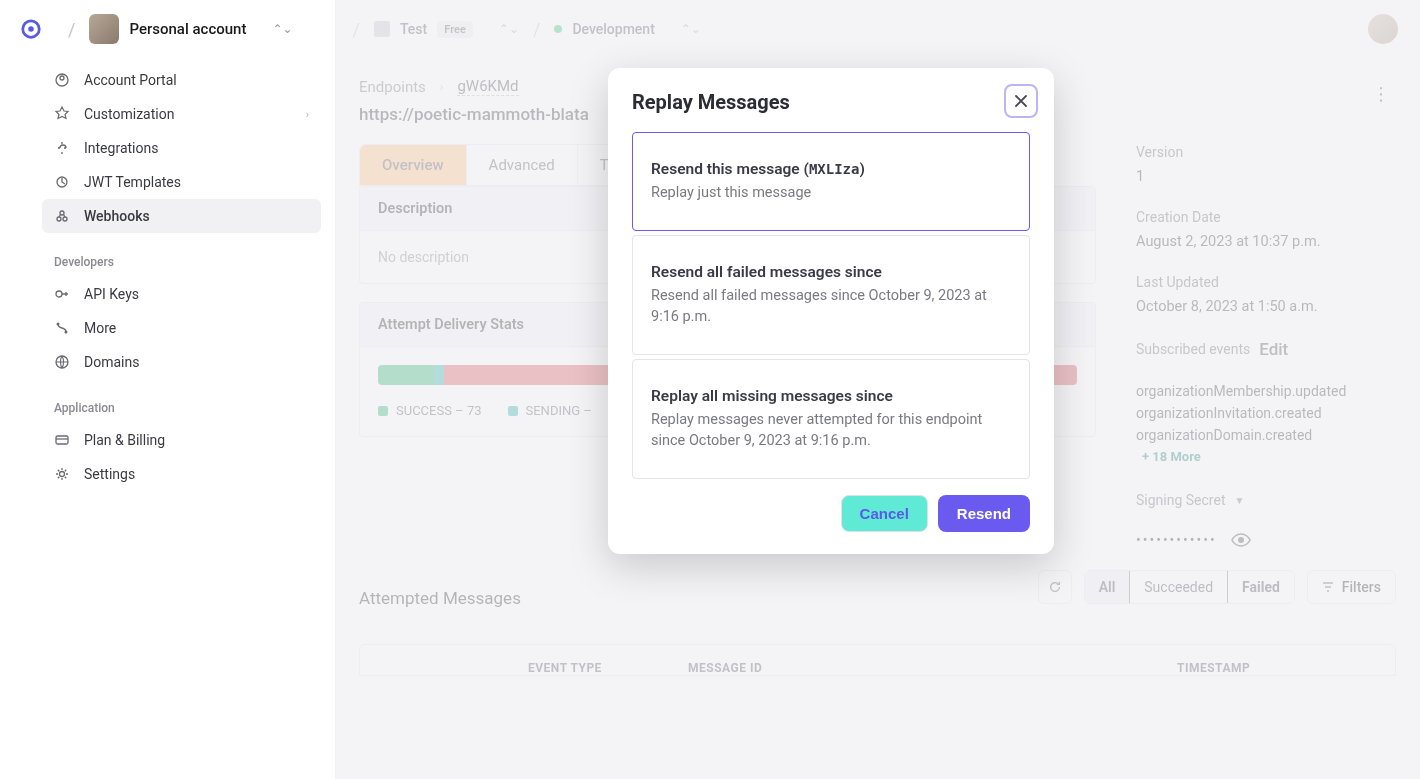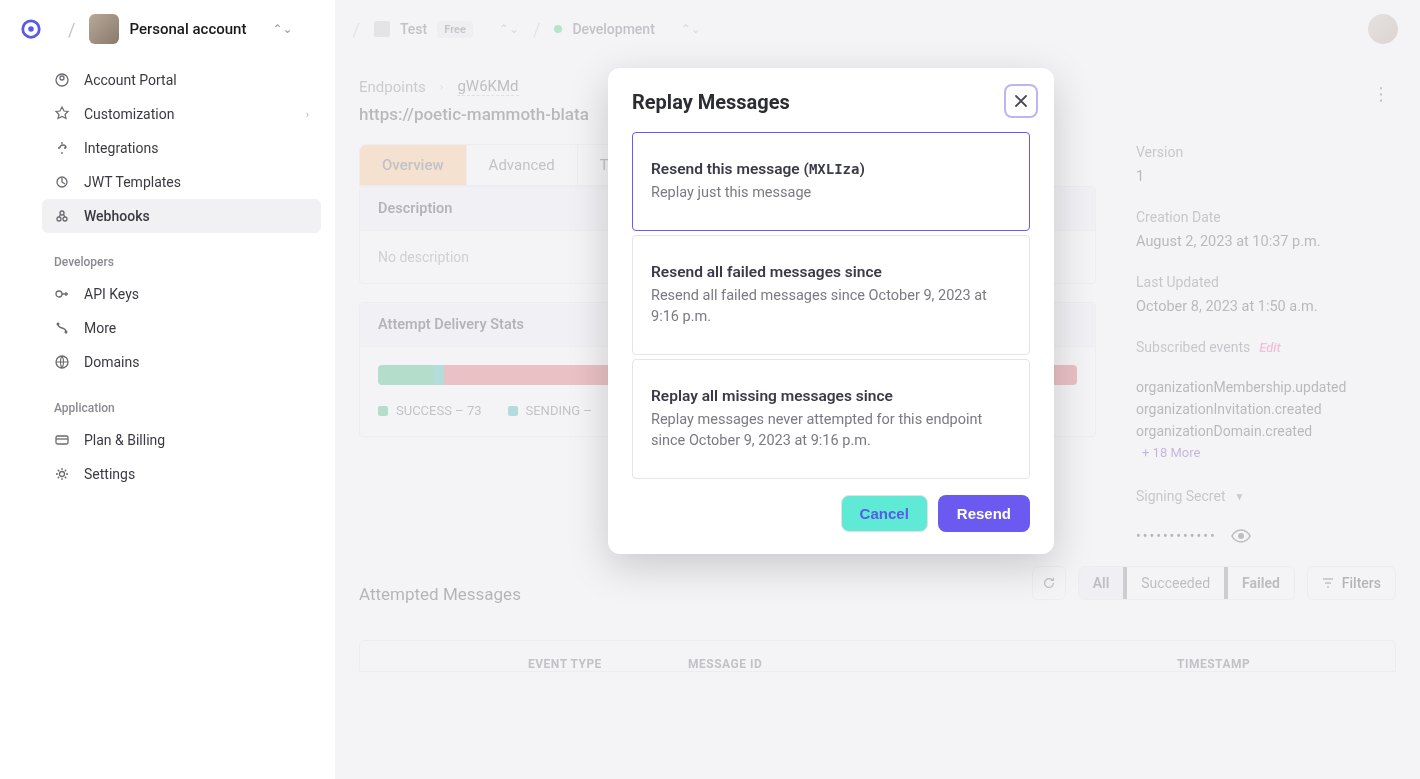--- a/index.html
+++ b/index.html
@@ -56,35 +56,35 @@
 .stats-seg-green { background: #1fab67; width: 8%; }
 .stats-seg-teal { background: #1fa9a0; width: 1.5%; }
 .stats-seg-red { background: #d94a4a; flex: 1; }
 .legend { display: flex; gap: 26px; font-size: 13px; color: #4a4a52; }
 .legend-item { display: flex; align-items: center; gap: 8px; }
 .legend-dot { width: 10px; height: 10px; border-radius: 2px; }
 
 .meta-label { font-size: 14px; color: #5a5a62; margin-bottom: 8px; }
 .meta-value { font-size: 14.5px; color: #2a2a30; margin-bottom: 24px; }
 .meta-row { display: flex; align-items: center; gap: 9px; margin-bottom: 24px; }
-.edit-link { color: #ec4899; font-size: 13px; font-weight: 500; cursor: pointer; font-style: italic; }
+.edit-link { color: #404040; font-size: 17px; font-weight: 500; cursor: pointer; }
 .event-list div { font-size: 14px; color: #2a2a30; margin-bottom: 6px; }
-.more-link { color: #4c1d95; font-size: 13px; font-weight: 400; margin-top: 6px; cursor: pointer; padding-left: 6px; }
+.more-link { color: #0f766e; font-size: 13px; font-weight: 700; margin-top: 6px; cursor: pointer; padding-left: 6px; }
 .secret-row { display: flex; align-items: center; gap: 14px; }
 .secret-dots { letter-spacing: 2px; font-size: 14px; }
 .eye { color: #3a3a42; cursor: pointer; font-size: 18px; }
 
 .kebab { position: absolute; right: 24px; top: 18px; cursor: pointer; color: #4a4a52; font-size: 18px; padding: 6px; }
 
 .section-title { font-size: 17px; font-weight: 400; margin: 40px 0 18px; }
 .msg-controls { display: flex; align-items: center; gap: 12px; position: absolute; right: 24px; }
 .msg-row-top { display: flex; align-items: center; justify-content: space-between; }
 .icon-btn { width: 34px; height: 34px; border: 1px solid #e4e4e9; border-radius: 6px; display: flex; align-items: center; justify-content: center; cursor: pointer; background: #fff; }
 .seg-group { display: flex; border: 1px solid #e4e4e9; border-radius: 6px; overflow: hidden; }
-.seg { padding: 8px 14px; font-size: 14px; cursor: pointer; background: #fff; color: #3a3a42; border-right: 4px solid #737373; }
+.seg { padding: 8px 14px; font-size: 14px; cursor: pointer; background: #fff; color: #3a3a42; border-right: 1px solid #737373; }
 .seg:last-child { border-right: 0; font-weight: bold; }
 .seg.active { background: #efeff2; font-weight: 600; }
 .filter-btn { display: flex; align-items: center; gap: 8px; border: 1px solid #e4e4e9; border-radius: 6px; padding: 8px 14px; cursor: pointer; font-weight: 500; }
 
 .table-head { display: flex; padding: 16px 18px 0; border: 1px solid #e4e4e9; border-radius: 6px 6px 0 0; margin-top: 18px; }
 .th { font-size: 12px; font-weight: 700; letter-spacing: 0.5px; color: #4a4a52; }
 .th-blank { width: 150px; }
 .th-event { width: 160px; }
 .th-msg { flex: 1; }
 .th-ts { width: 200px; }

